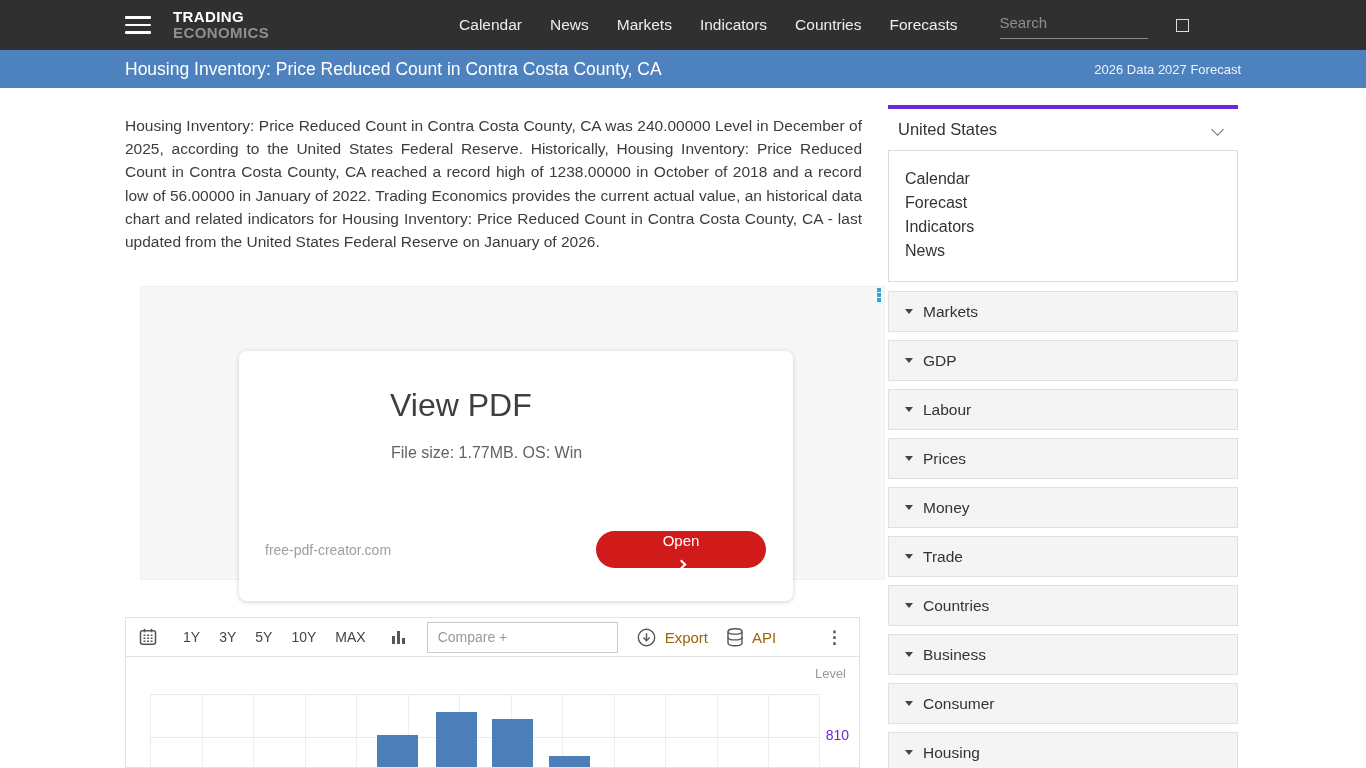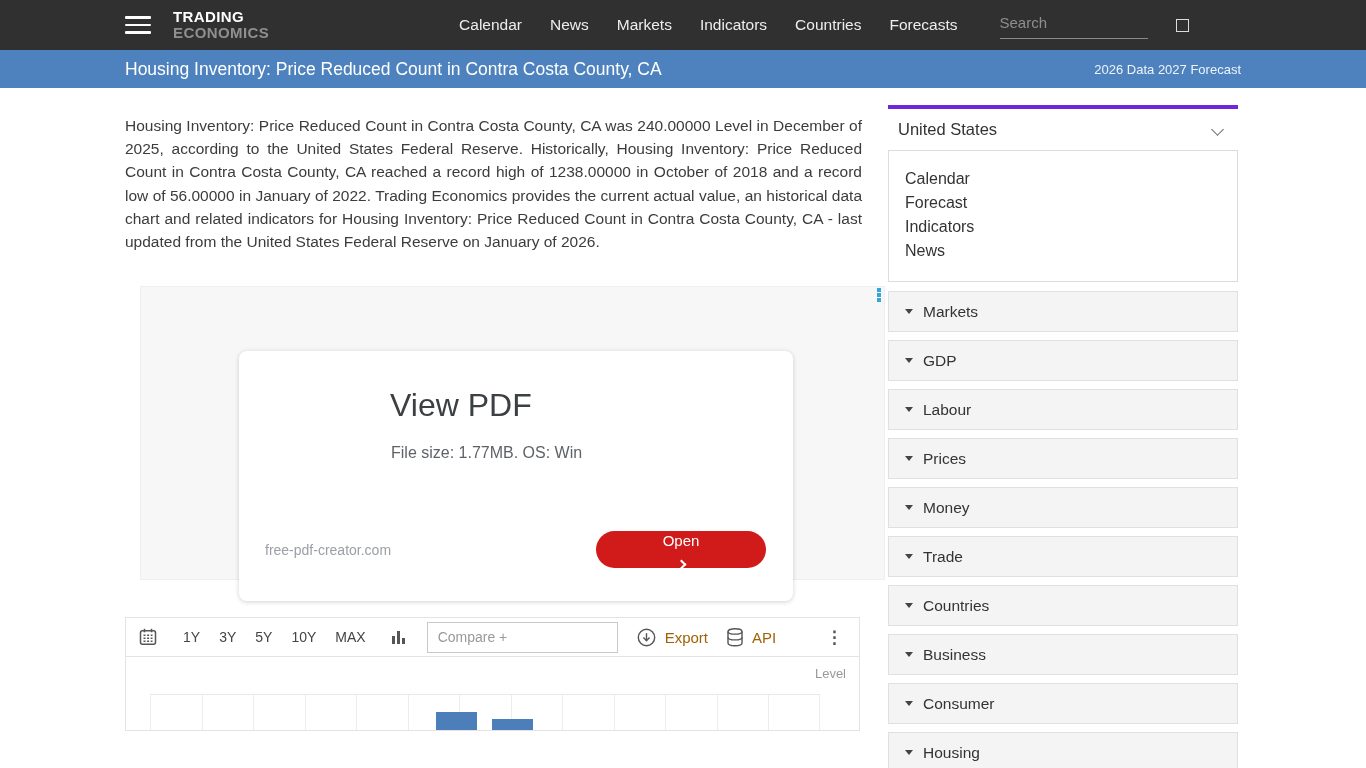--- a/index.html
+++ b/index.html
@@ -47,21 +47,21 @@
   .ad-sub { position:absolute; left:152px; top:93px; font-size:16px; color:#5f6368; }
   .ad-domain { position:absolute; left:26px; top:191px; font-size:14px; color:#9aa0a6; }
   .ad-btn { position:absolute; left:357px; top:180px; width:170px; height:37px;
             background:#d11a1a; border:none; border-radius:19px; color:#fff;
             font-size:15px; display:flex; align-items:center; justify-content:center;
             gap:11px; cursor:pointer;flex-direction:column; }
   .chev-right { width:7px; height:7px; border-top:2px solid #fff; border-right:2px solid #fff;
                 transform:rotate(45deg); margin-top:1px; }
 
   
-  .chart-widget { position:absolute; left:125px; top:529px; width:735px; height:114px;
+  .chart-widget { position:absolute; left:125px; top:529px; width:735px; height:151px;
                   border:1px solid #e3e3e3; background:#fff; overflow:hidden; }
   .toolbar { height:39px; border-bottom:1px solid #e3e3e3; display:flex;
              align-items:center; padding:0 14px 0 12px; }
   .icon-btn { display:flex; align-items:center; cursor:pointer; }
   .ranges { display:flex; gap:19px; margin-left:25px; }
   .ranges span { font-size:14px; color:#444; cursor:pointer; }
   .bars-icon { margin-left:26px; display:flex; align-items:flex-end; gap:2px; height:13px; cursor:pointer; }
   .bars-icon i { width:3px; background:#555; }
   .compare { margin-left:22px; width:191px; height:31px; border:1px solid #c9c9c9;
              font-size:14px; color:#666; padding:0 10px; outline:none; }

